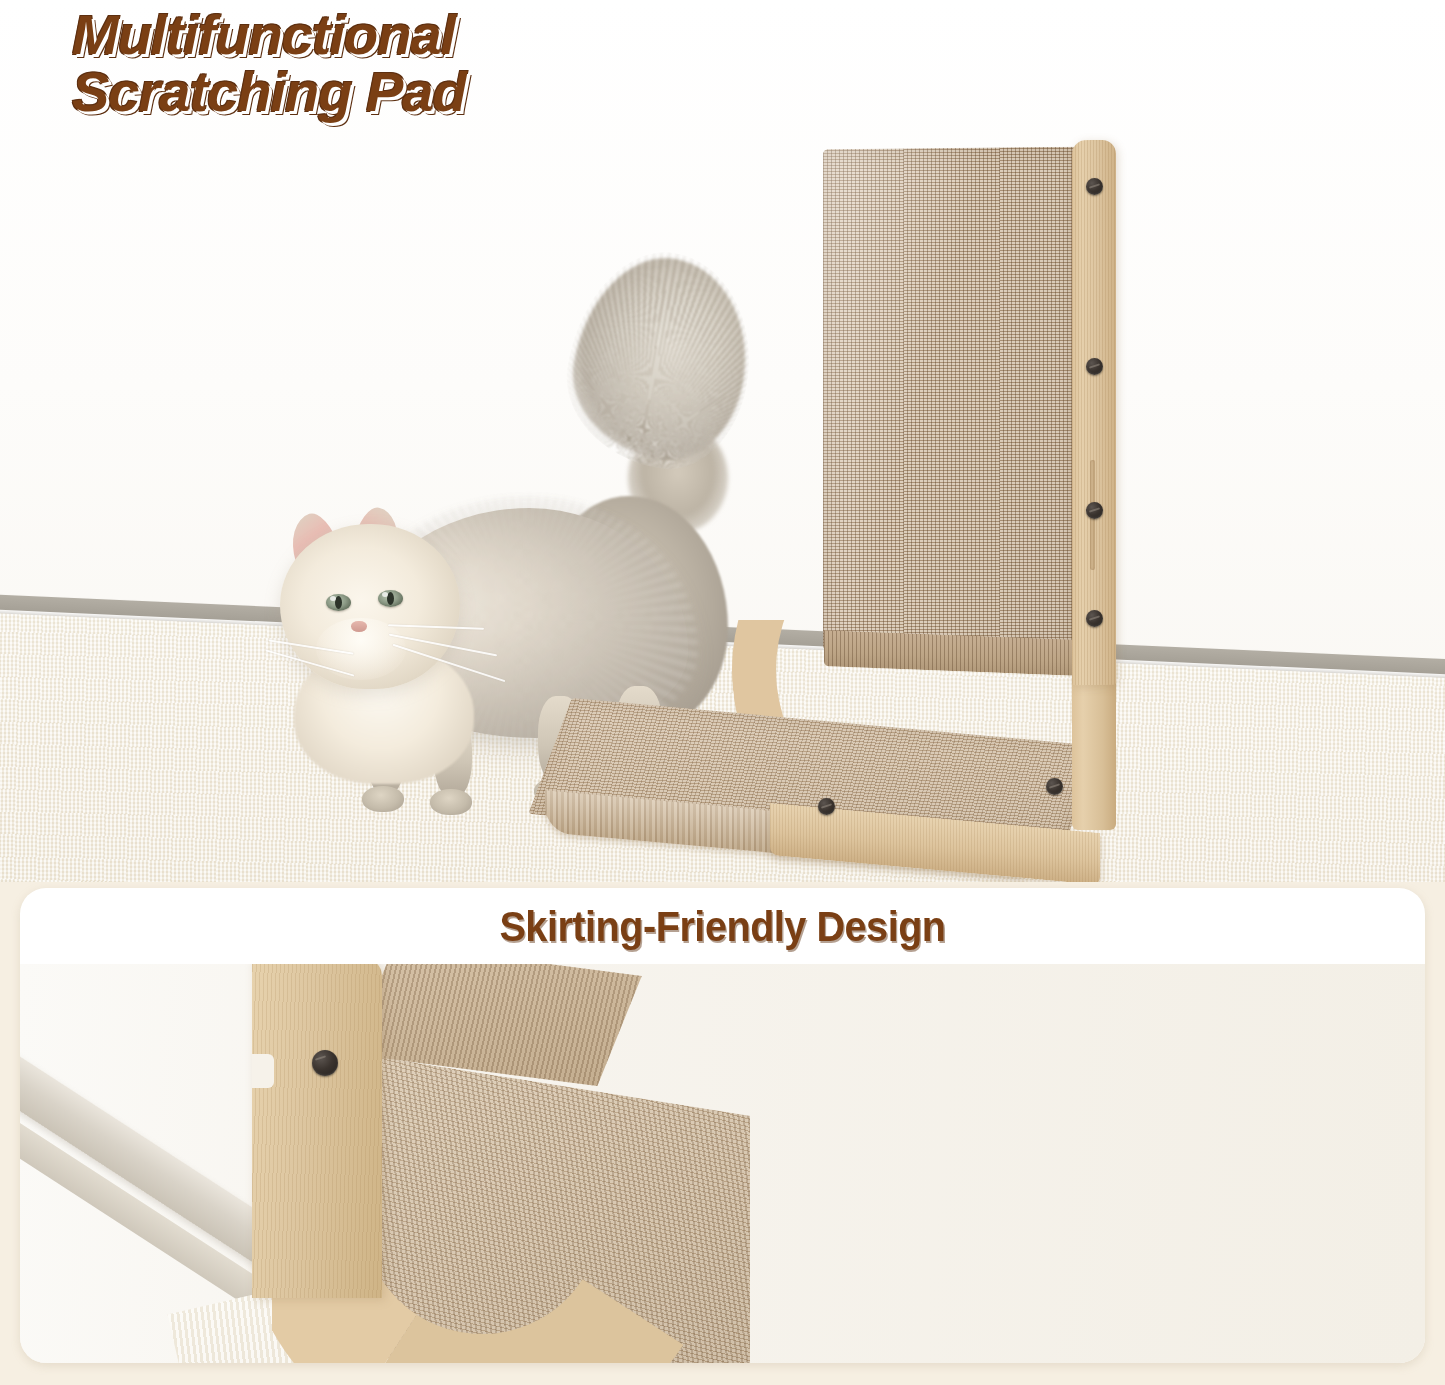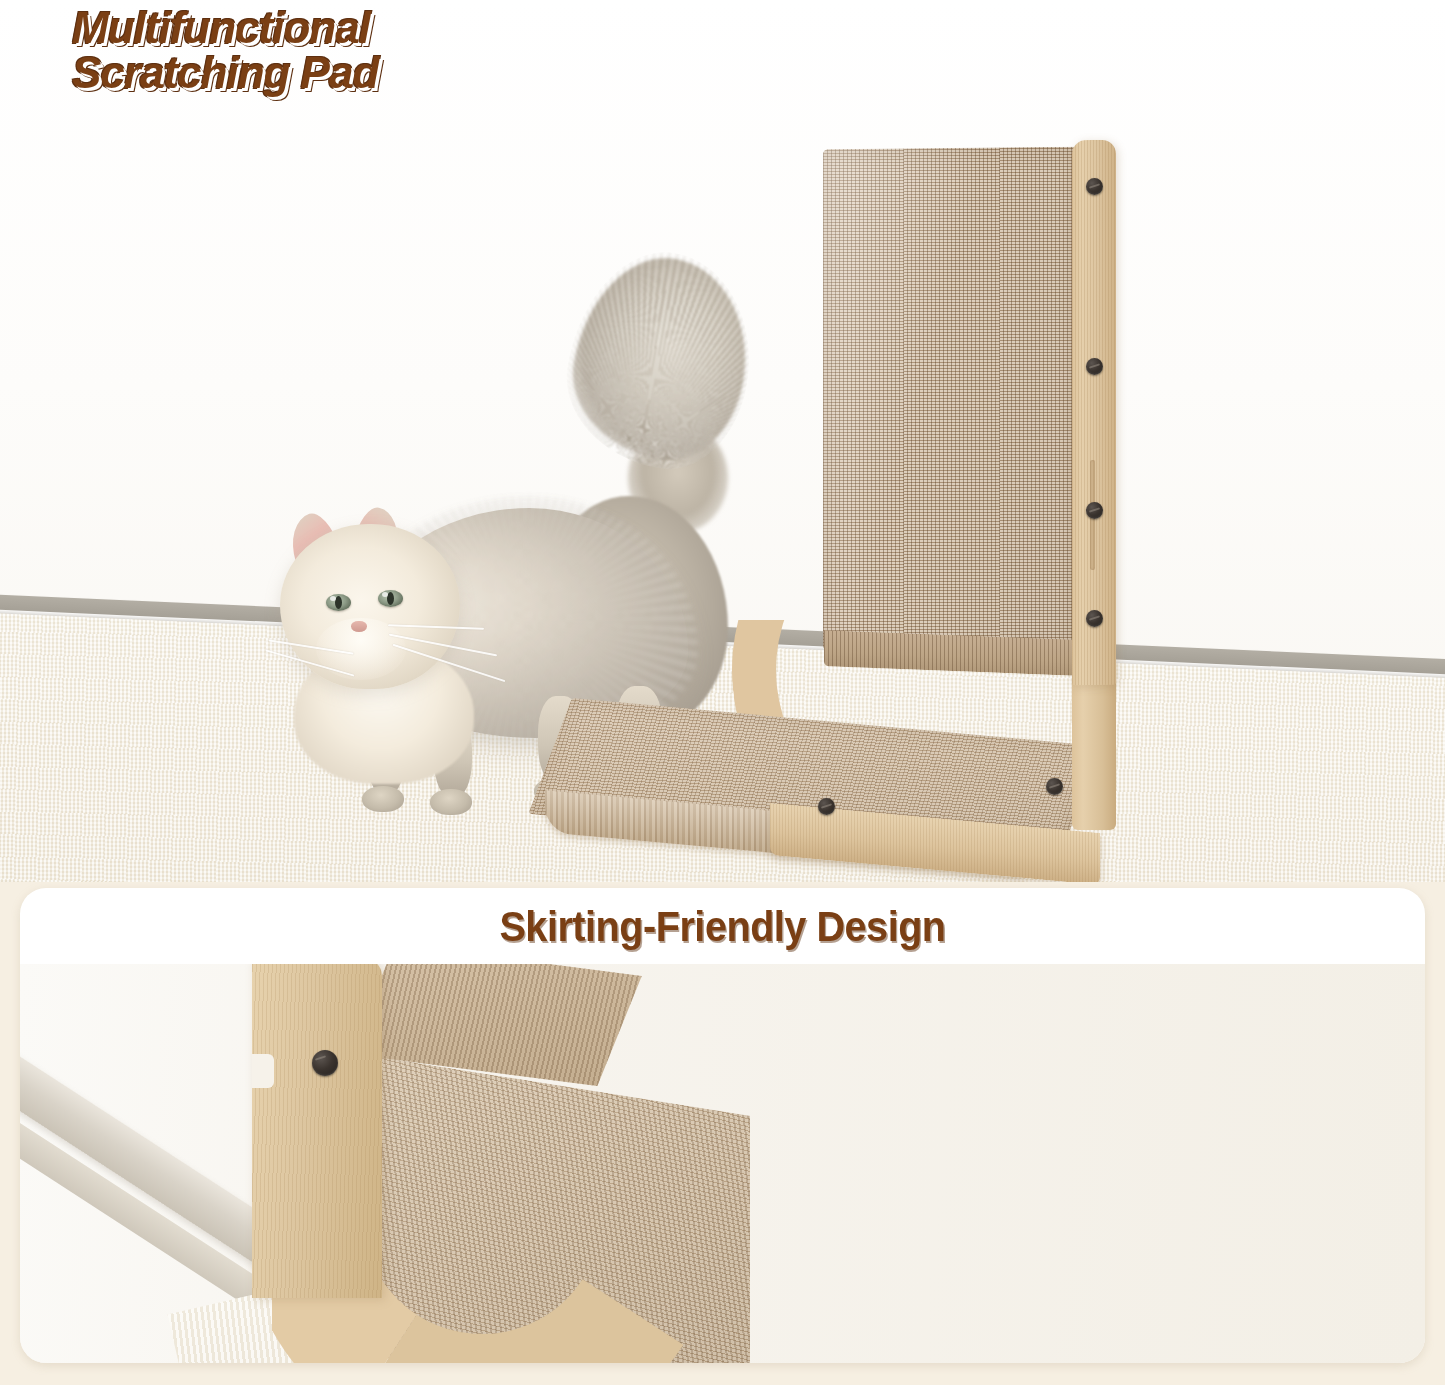--- a/index.html
+++ b/index.html
@@ -411,21 +411,21 @@
   }
   .nonslip {
     position:absolute; width:26px; height:18px; border-radius:50%;
     background:radial-gradient(ellipse at 40% 35%, #ffffff 0%, #f7f4ec 55%, #e6e0d2 100%);
     box-shadow:0 1px 3px rgba(150,135,110,.4);
   }
 
   
   .hero-title {
     position:absolute; left:72px; top:6px; width:760px;
-    font-size:44px; line-height:1.02; font-weight:bold;
+    font-size:56px; line-height:1.02; font-weight:bold;
     font-style:italic;
     color:#7a3f14;
     letter-spacing:-1px;
     text-shadow:
       3px 3px 0 #ffffff,
       4px 4px 0 #5d2f10,
       -1px -1px 0 #5d2f10,
        1px -1px 0 #5d2f10,
       -1px  1px 0 #5d2f10;
     z-index:10;

